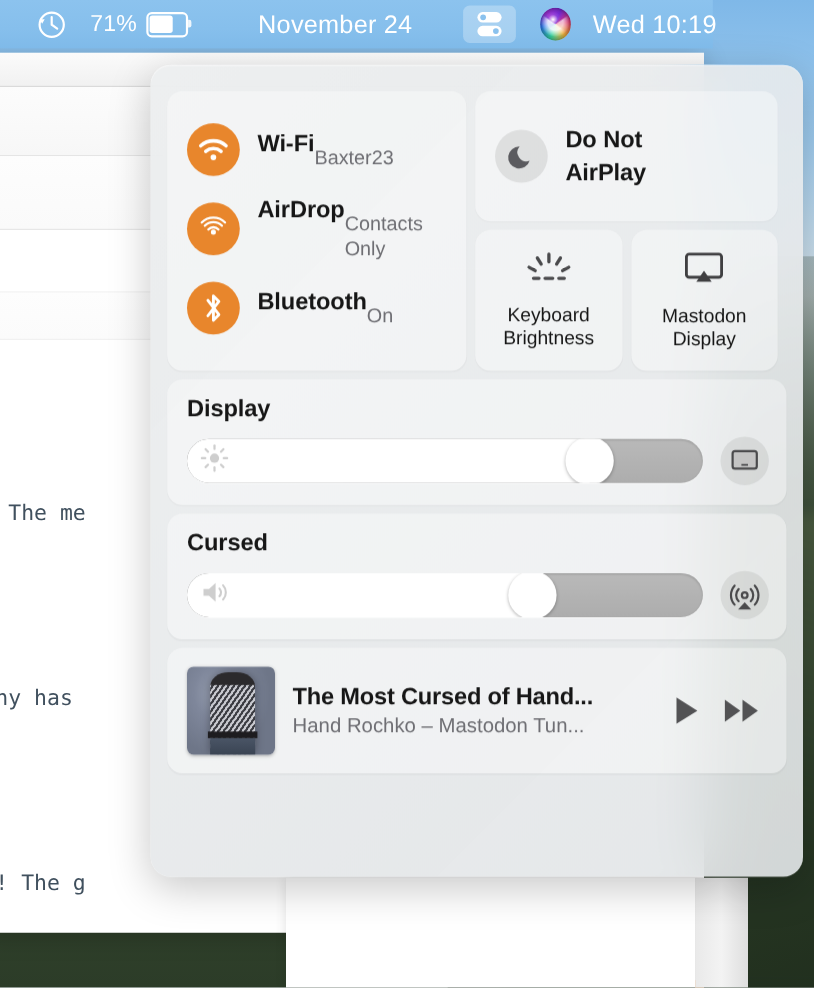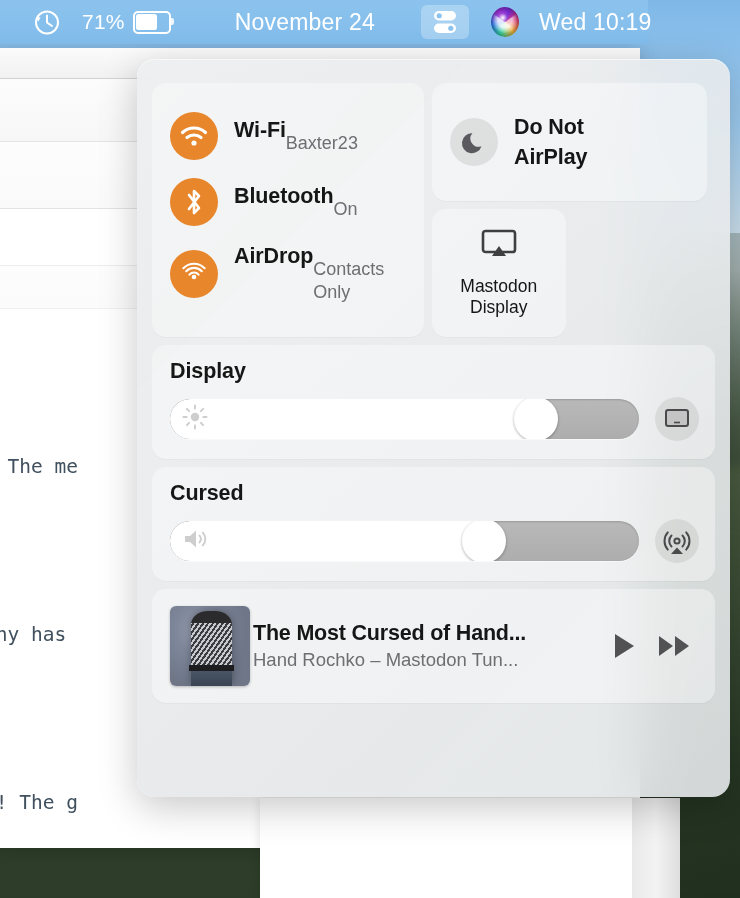--- a/index.html
+++ b/index.html
@@ -351,21 +351,21 @@
     flex: 0 0 44px;
   }
 
   
   .np-tile {
     margin-top: 8px;
     width: 563px;
     height: 114px;
     display: flex;
     align-items: center;
-    gap: 3px;
+    gap: 16px;
     padding: 0 18px 0 18px;
     box-sizing: border-box;
   }
   .album-art {
     width: 80px; height: 80px;
     border-radius: 6px;
     flex: 0 0 80px;
     overflow: hidden;
     box-shadow: 0 1px 3px rgba(0,0,0,.25);
     background:
@@ -503,63 +503,83 @@
             </svg>
           </span>
           <span class="tg-texts">
             <span class="tg-title">Wi-Fi</span>
             <span class="tg-sub">Baxter23</span>
           </span>
         </div>
 
         <div class="toggle-row">
           <span class="tg-circle">
-            <svg width="20" height="30" viewBox="0 0 20 30">
-              <path d="M5 8 L15 21 L10 26 L10 4 L15 9 L5 22" fill="none" stroke="#fff" stroke-width="2.6" stroke-linecap="round" stroke-linejoin="round"></path>
-            </svg>
-          </span>
-          <span class="tg-texts">
-            <span class="tg-title">Bluetooth</span>
-            <span class="tg-sub">On</span>
-          </span>
-        </div>
-
-        <div class="toggle-row">
-          <span class="tg-circle">
             <svg width="28" height="28" viewBox="0 0 28 28">
               <circle cx="14" cy="17" r="2.3" fill="#fff"></circle>
               <path d="M9.4 14.6 A6.2 6.2 0 0 1 18.6 14.6" fill="none" stroke="#fff" stroke-width="2.1" stroke-linecap="round"></path>
               <path d="M6.2 11.2 A10.8 10.8 0 0 1 21.8 11.2" fill="none" stroke="#fff" stroke-width="2.1" stroke-linecap="round"></path>
               <path d="M3.4 8.2 A15 15 0 0 1 24.6 8.2" fill="none" stroke="#fff" stroke-width="2.1" stroke-linecap="round"></path>
             </svg>
           </span>
           <span class="tg-texts">
             <span class="tg-title">AirDrop</span>
             <span class="tg-sub">Contacts Only</span>
           </span>
         </div>
 
+        <div class="toggle-row">
+          <span class="tg-circle">
+            <svg width="20" height="30" viewBox="0 0 20 30">
+              <path d="M5 8 L15 21 L10 26 L10 4 L15 9 L5 22" fill="none" stroke="#fff" stroke-width="2.6" stroke-linecap="round" stroke-linejoin="round"></path>
+            </svg>
+          </span>
+          <span class="tg-texts">
+            <span class="tg-title">Bluetooth</span>
+            <span class="tg-sub">On</span>
+          </span>
+        </div>
+
       </div>
 
       <div class="right-col">
 
         <div class="tile dnd-tile">
           <span class="dnd-circle">
             <svg width="28" height="28" viewBox="0 0 28 28">
               <path d="M21.5 18.2 A10 10 0 1 1 12.4 5.2 A8.2 8.2 0 0 0 21.5 18.2 Z" fill="#5b5b5f"></path>
             </svg>
           </span>
           <span>
             <div class="dnd-label">Do Not</div>
             <div class="dnd-label">AirPlay</div>
           </span>
         </div>
 
         <div class="small-tiles">
 
+          <div class="tile small-tile">
+            <span>
+              <svg width="44" height="30" viewBox="0 0 44 30">
+                <g stroke="#4a4a4c" stroke-width="3" stroke-linecap="round">
+                  <line x1="22" y1="2" x2="22" y2="9"></line>
+                  <line x1="11.5" y1="5.5" x2="15" y2="11"></line>
+                  <line x1="32.5" y1="5.5" x2="29" y2="11"></line>
+                  <line x1="4" y1="14" x2="9.5" y2="17"></line>
+                  <line x1="40" y1="14" x2="34.5" y2="17"></line>
+                  <line x1="8" y1="24" x2="13" y2="24"></line>
+                  <line x1="18.5" y1="24" x2="25.5" y2="24"></line>
+                  <line x1="31" y1="24" x2="36" y2="24"></line>
+                </g>
+              </svg>
+            </span>
+            <span class="lbl">
+              <div>Keyboard</div>
+              <div>Brightness</div>
+            </span>
+          </div>
 
           <div class="tile small-tile">
             <span>
               <svg width="38" height="32" viewBox="0 0 38 32">
                 <rect x="3" y="3" width="32" height="21" rx="2.6" fill="none" stroke="#3f3f41" stroke-width="2.6"></rect>
                 <path d="M19 18 L26 28 L12 28 Z" fill="#3f3f41"></path>
               </svg>
             </span>
             <span class="lbl">
               <div>Mastodon</div>

